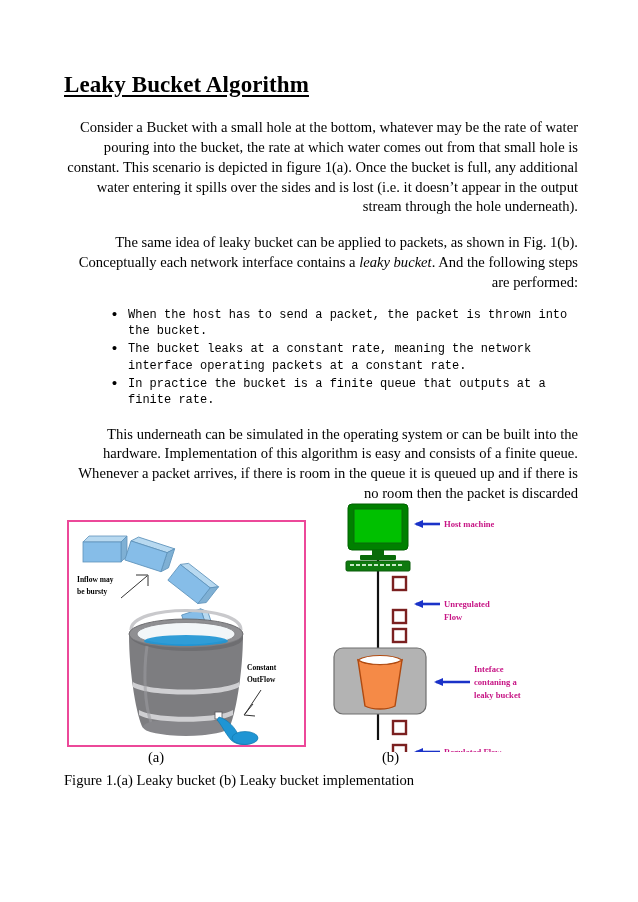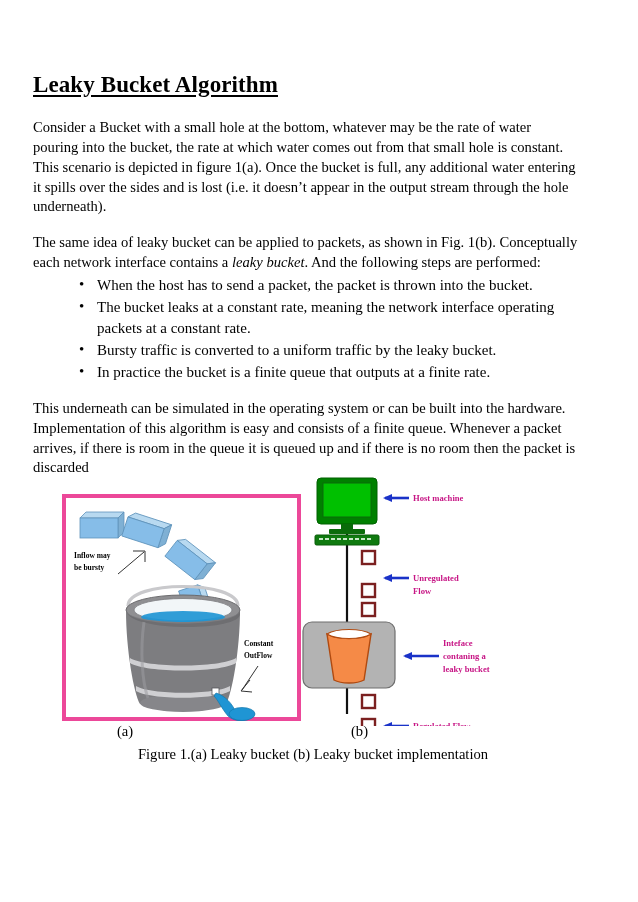--- a/index.html
+++ b/index.html
@@ -7,91 +7,90 @@
     width:638px;height:902px;
     background:#ffffff;
     font-family:"Liberation Serif","DejaVu Serif",serif;
     color:#000;
     overflow:hidden;
   }
   .page{
     position:relative;
     width:638px;height:902px;
     box-sizing:border-box;
-    padding:72px 60px 0 33px;
+    padding:72px 60px 0 64px;
   }
   h1.doc-title{
     font-size:23px;
     font-weight:bold;
     margin:0 0 20px 0;
     letter-spacing:0.1px;
     text-decoration:underline;
     text-underline-offset:3px;
   }
   p.para{
     font-size:14.6px;
     line-height:1.36;
     margin:0 0 16px 0;
-    text-align:left;
-  }
-  p.para.tight{margin-bottom:2px;}
+    text-align:right;
+  }
+  p.para.tight{margin-bottom:14px;}
   .ital{font-style:italic;}
   ul.steps{
     margin:0 0 16px 0;
     padding-left:46px;
     list-style:none;
   }
   ul.steps li{
-    font-size:15px;
+    font-size:12px;
     line-height:1.36;
     position:relative;
     margin-bottom:2px;
     padding-left:18px;
+    font-family:Liberation Mono, monospace;
   }
   ul.steps li:before{
     content:"\2022";
     position:absolute;
     left:0;top:-1px;
     font-size:15px;
   }
 
   
   .figures{
     position:relative;
     margin-top:10px;
     height:252px;
   }
   .fig-a{
     position:absolute;
     left:3px;top:0;
     width:239px;height:227px;
     background:#ffffff;
-    border:4px solid #ec4899;
+    border:2px solid #ec4899;
     box-sizing:border-box;
-    margin-left:26px;
   }
   .fig-a svg,.fig-b svg{display:block;}
   .fig-b{
     position:absolute;
     left:260px;top:-20px;
     width:252px;height:252px;
   }
   .fig-labels{
     position:absolute;
     left:0;top:229px;
     width:500px;
     font-size:14.6px;
   }
   .lab-a{position:absolute;left:84px;top:0;}
   .lab-b{position:absolute;left:318px;top:0;}
   .caption{
     position:absolute;
     left:0;top:252px;
     width:560px;
-    text-align:center;
     font-size:14.6px;
   }
   .figtext{
     font-family:"Liberation Serif","DejaVu Serif",serif;
     font-weight:bold;
     font-size:7.5px;
     fill:#000;
   }
   .maglabel{
     font-family:"Liberation Serif","DejaVu Serif",serif;
@@ -107,21 +106,20 @@
 
   <h1 class="doc-title">Leaky Bucket Algorithm</h1>
 
   <p class="para">Consider a Bucket with a small hole at the bottom, whatever may be the rate of water pouring into the bucket, the rate at which water comes out from that small hole is constant. This scenario is depicted in figure 1(a). Once the bucket is full, any additional water entering it spills over the sides and is lost (i.e. it doesn’t appear in the output stream through the hole underneath).</p>
 
   <p class="para tight"><span>The same idea of leaky bucket can be applied to packets, as shown in Fig. 1(b). Conceptually each network interface contains a </span><span class="ital">leaky bucket</span><span>. And the following steps are performed:</span></p>
 
   <ul class="steps">
     <li>When the host has to send a packet, the packet is thrown into the bucket.</li>
     <li>The bucket leaks at a constant rate, meaning the network interface operating packets at a constant rate.</li>
-    <li>Bursty traffic is converted to a uniform traffic by the leaky bucket.</li>
     <li>In practice the bucket is a finite queue that outputs at a finite rate.</li>
   </ul>
 
   <p class="para">This underneath can be simulated in the operating system or can be built into the hardware. Implementation of this algorithm is easy and consists of a finite queue. Whenever a packet arrives, if there is room in the queue it is queued up and if there is no room then the packet is discarded</p>
 
   <div class="figures">
 
     <div class="fig-a">
       <svg width="235" height="223" viewBox="0 0 235 223">
 

